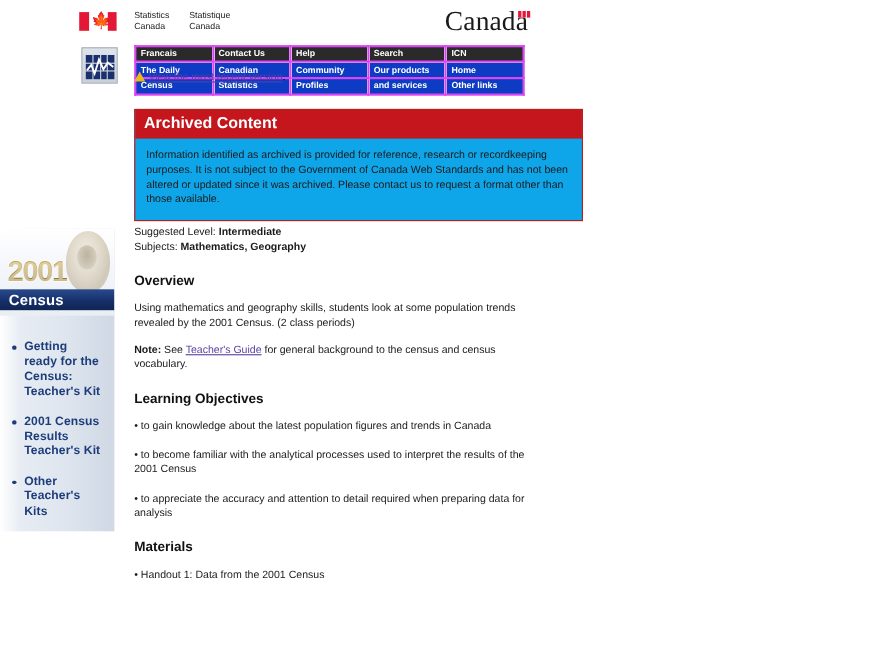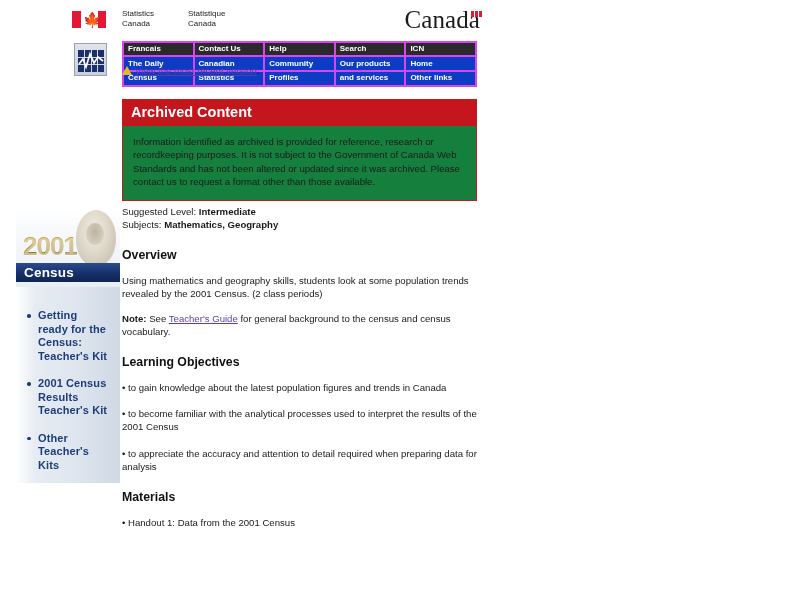--- a/index.html
+++ b/index.html
@@ -58,21 +58,21 @@
 
   .wordmark-en, .wordmark-fr {
     position: absolute;
     top: 1px;
     font-size: 8px;
     line-height: 10px;
     color: #1a1a1a;
     font-family: "Liberation Sans", sans-serif;
   }
   .wordmark-en { left: 50px; }
-  .wordmark-fr { left: 116px; }
+  .wordmark-fr { left: 100px; }
 
   .canada-wordmark {
     position: absolute;
     right: 0;
     top: -2px;
     font-family: "Liberation Serif", serif;
     font-size: 25px;
     line-height: 28px;
     color: #1a1a1a;
     letter-spacing: 0.1px;
@@ -189,44 +189,44 @@
   .recent-version a {
     color: #5a3fa0;
     text-decoration: underline;
   }
 
   
   .archived-box {
     position: absolute;
     left: 122px;
     top: 99px;
-    width: 355px;
+    width: 408px;
     border: 1px solid #c21b17;
     box-sizing: border-box;
-    background: #15803d;
+    background: #0ea5e9;
   }
   .archived-header {
     background: #c4161c;
     color: #ffffff;
     font-size: 14.5px;
     font-weight: bold;
     line-height: 17px;
     padding: 4px 0 5px 8px;
   }
   .archived-body {
     padding: 9px 10px 11px 10px;
     font-size: 9.6px;
     line-height: 13.4px;
     color: #1a1a1a;
   }
 
   
   .sidebar {
     position: absolute;
-    left: 16px;
+    left: 0;
     top: 208px;
     width: 104px;
     height: 275px;
     background: linear-gradient(90deg, #ffffff 0%, #e7ecf3 18%, #dfe6ef 55%, #cfd8e4 100%);
     box-sizing: border-box;
   }
   .census-logo {
     position: relative;
     width: 104px;
     height: 79px;

